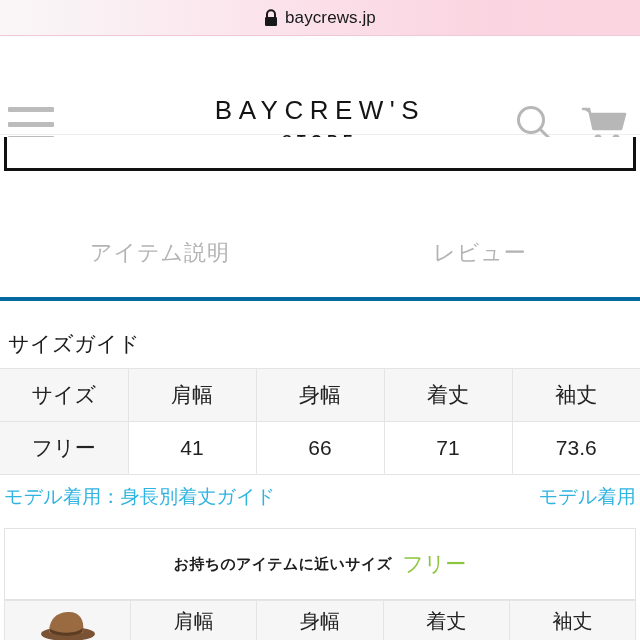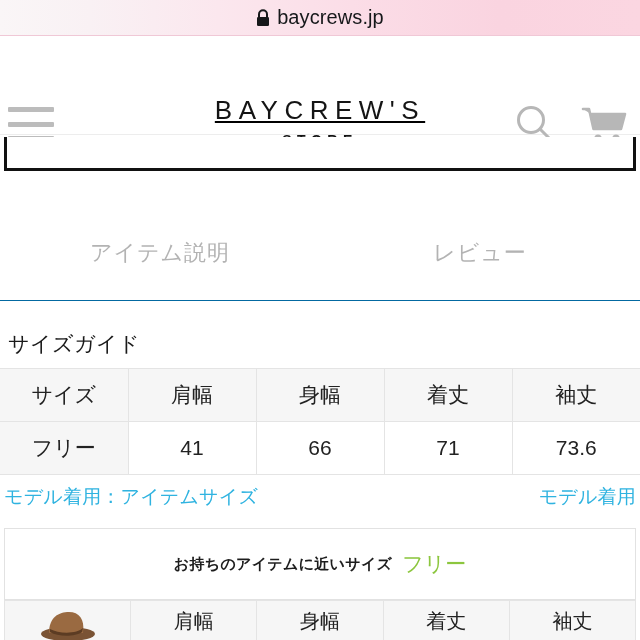--- a/index.html
+++ b/index.html
@@ -21,21 +21,21 @@
     display: flex;
     align-items: center;
     justify-content: center;
     border-bottom: 1px solid #f0c8d6;
   }
   #urlbar .url-inner {
     display: flex; align-items: center; gap: 7px;
   }
   .lock-ico { display: block; }
   #url-text {
-    font-size: 20px;
+    font-size: 17px;
     color: #16181a;
     letter-spacing: .1px;
   }
 
   
   #site-header {
     position: relative;
     height: 99px;
     width: 640px;
     background: #fff;
@@ -46,21 +46,20 @@
     width: 46px; height: 34px;
     display: flex; flex-direction: column; justify-content: space-between;
   }
   #hamburger span {
     display: block; height: 5px; width: 46px;
     background: #bcbcbc; border-radius: 1px;
   }
   #brand {
     position: absolute; left: 0; right: 0; top: 60px;
     text-align: center;
-    text-decoration: underline;
   }
   #brand-main {
     font-size: 26px; font-weight: 400; color: #141414;
     letter-spacing: 6.5px; line-height: 1.12;
     font-family: "Liberation Sans", sans-serif;
   }
   #brand-sub {
     font-size: 14px; font-weight: 700; color: #141414;
     letter-spacing: 5.5px; margin-top: 7px;
   }
@@ -77,21 +76,21 @@
     border: 3px solid #111;
     border-top: none;
     background: #fff;
   }
 
   
   #tabs {
     display: flex;
     height: 85px;
     margin-top: 45px;
-    border-bottom: 1px solid #0369a1;
+    border-bottom: 4px solid #0369a1;
   }
   .tab {
     flex: 1;
     display: flex; align-items: flex-start; justify-content: center;
     padding-top: 22px;
     position: relative;
     font-size: 22px;
     letter-spacing: 1px;
   }
   .tab.inactive { color: #b3b3b3; }
@@ -257,21 +256,21 @@
       <td class="first">フリー</td>
       <td>41</td>
       <td>66</td>
       <td>71</td>
       <td>73.6</td>
     </tr>
   </tbody>
 </table>
 
 <div id="guides">
-  <a href="#">モデル着用：アイテムサイズ</a>
+  <a href="#">モデル着用：身長別着丈ガイド</a>
   <a href="#">モデル着用</a>
 </div>
 
 <div id="compare-box">
   <span id="compare-label">お持ちのアイテムに近いサイズ</span>
   <span id="compare-size">フリー</span>
 </div>
 
 <table class="compare-table">
   <thead>

